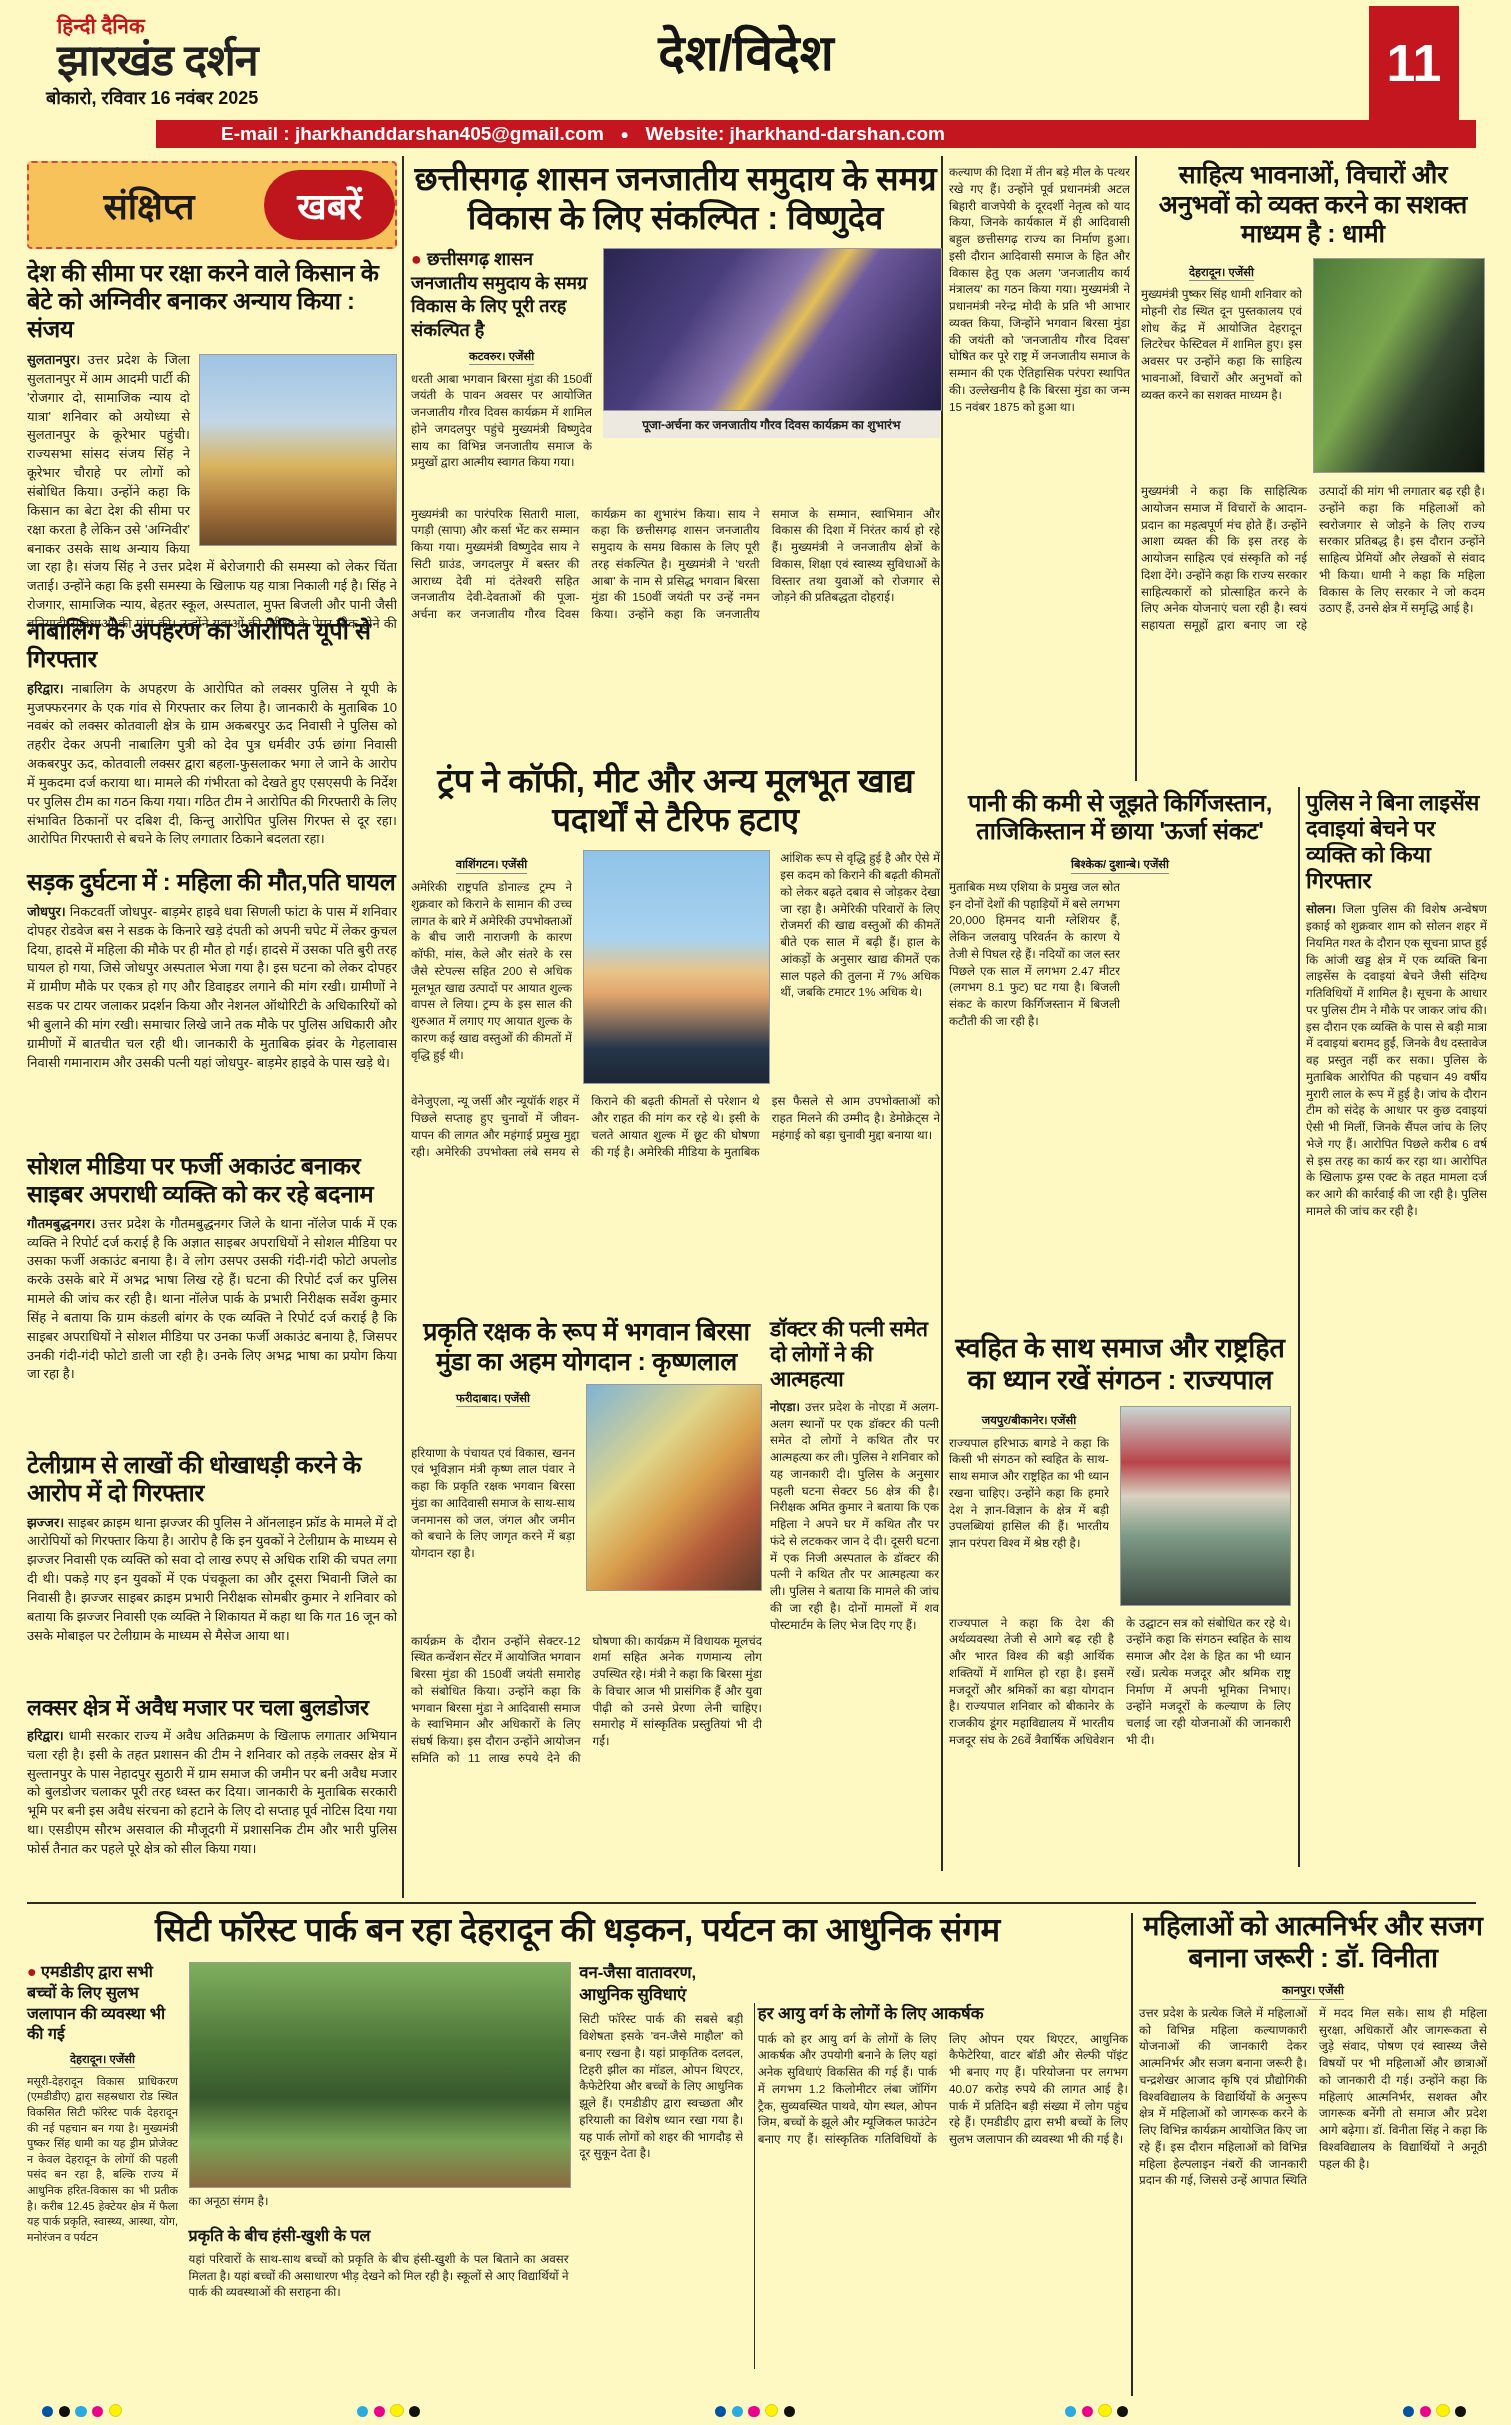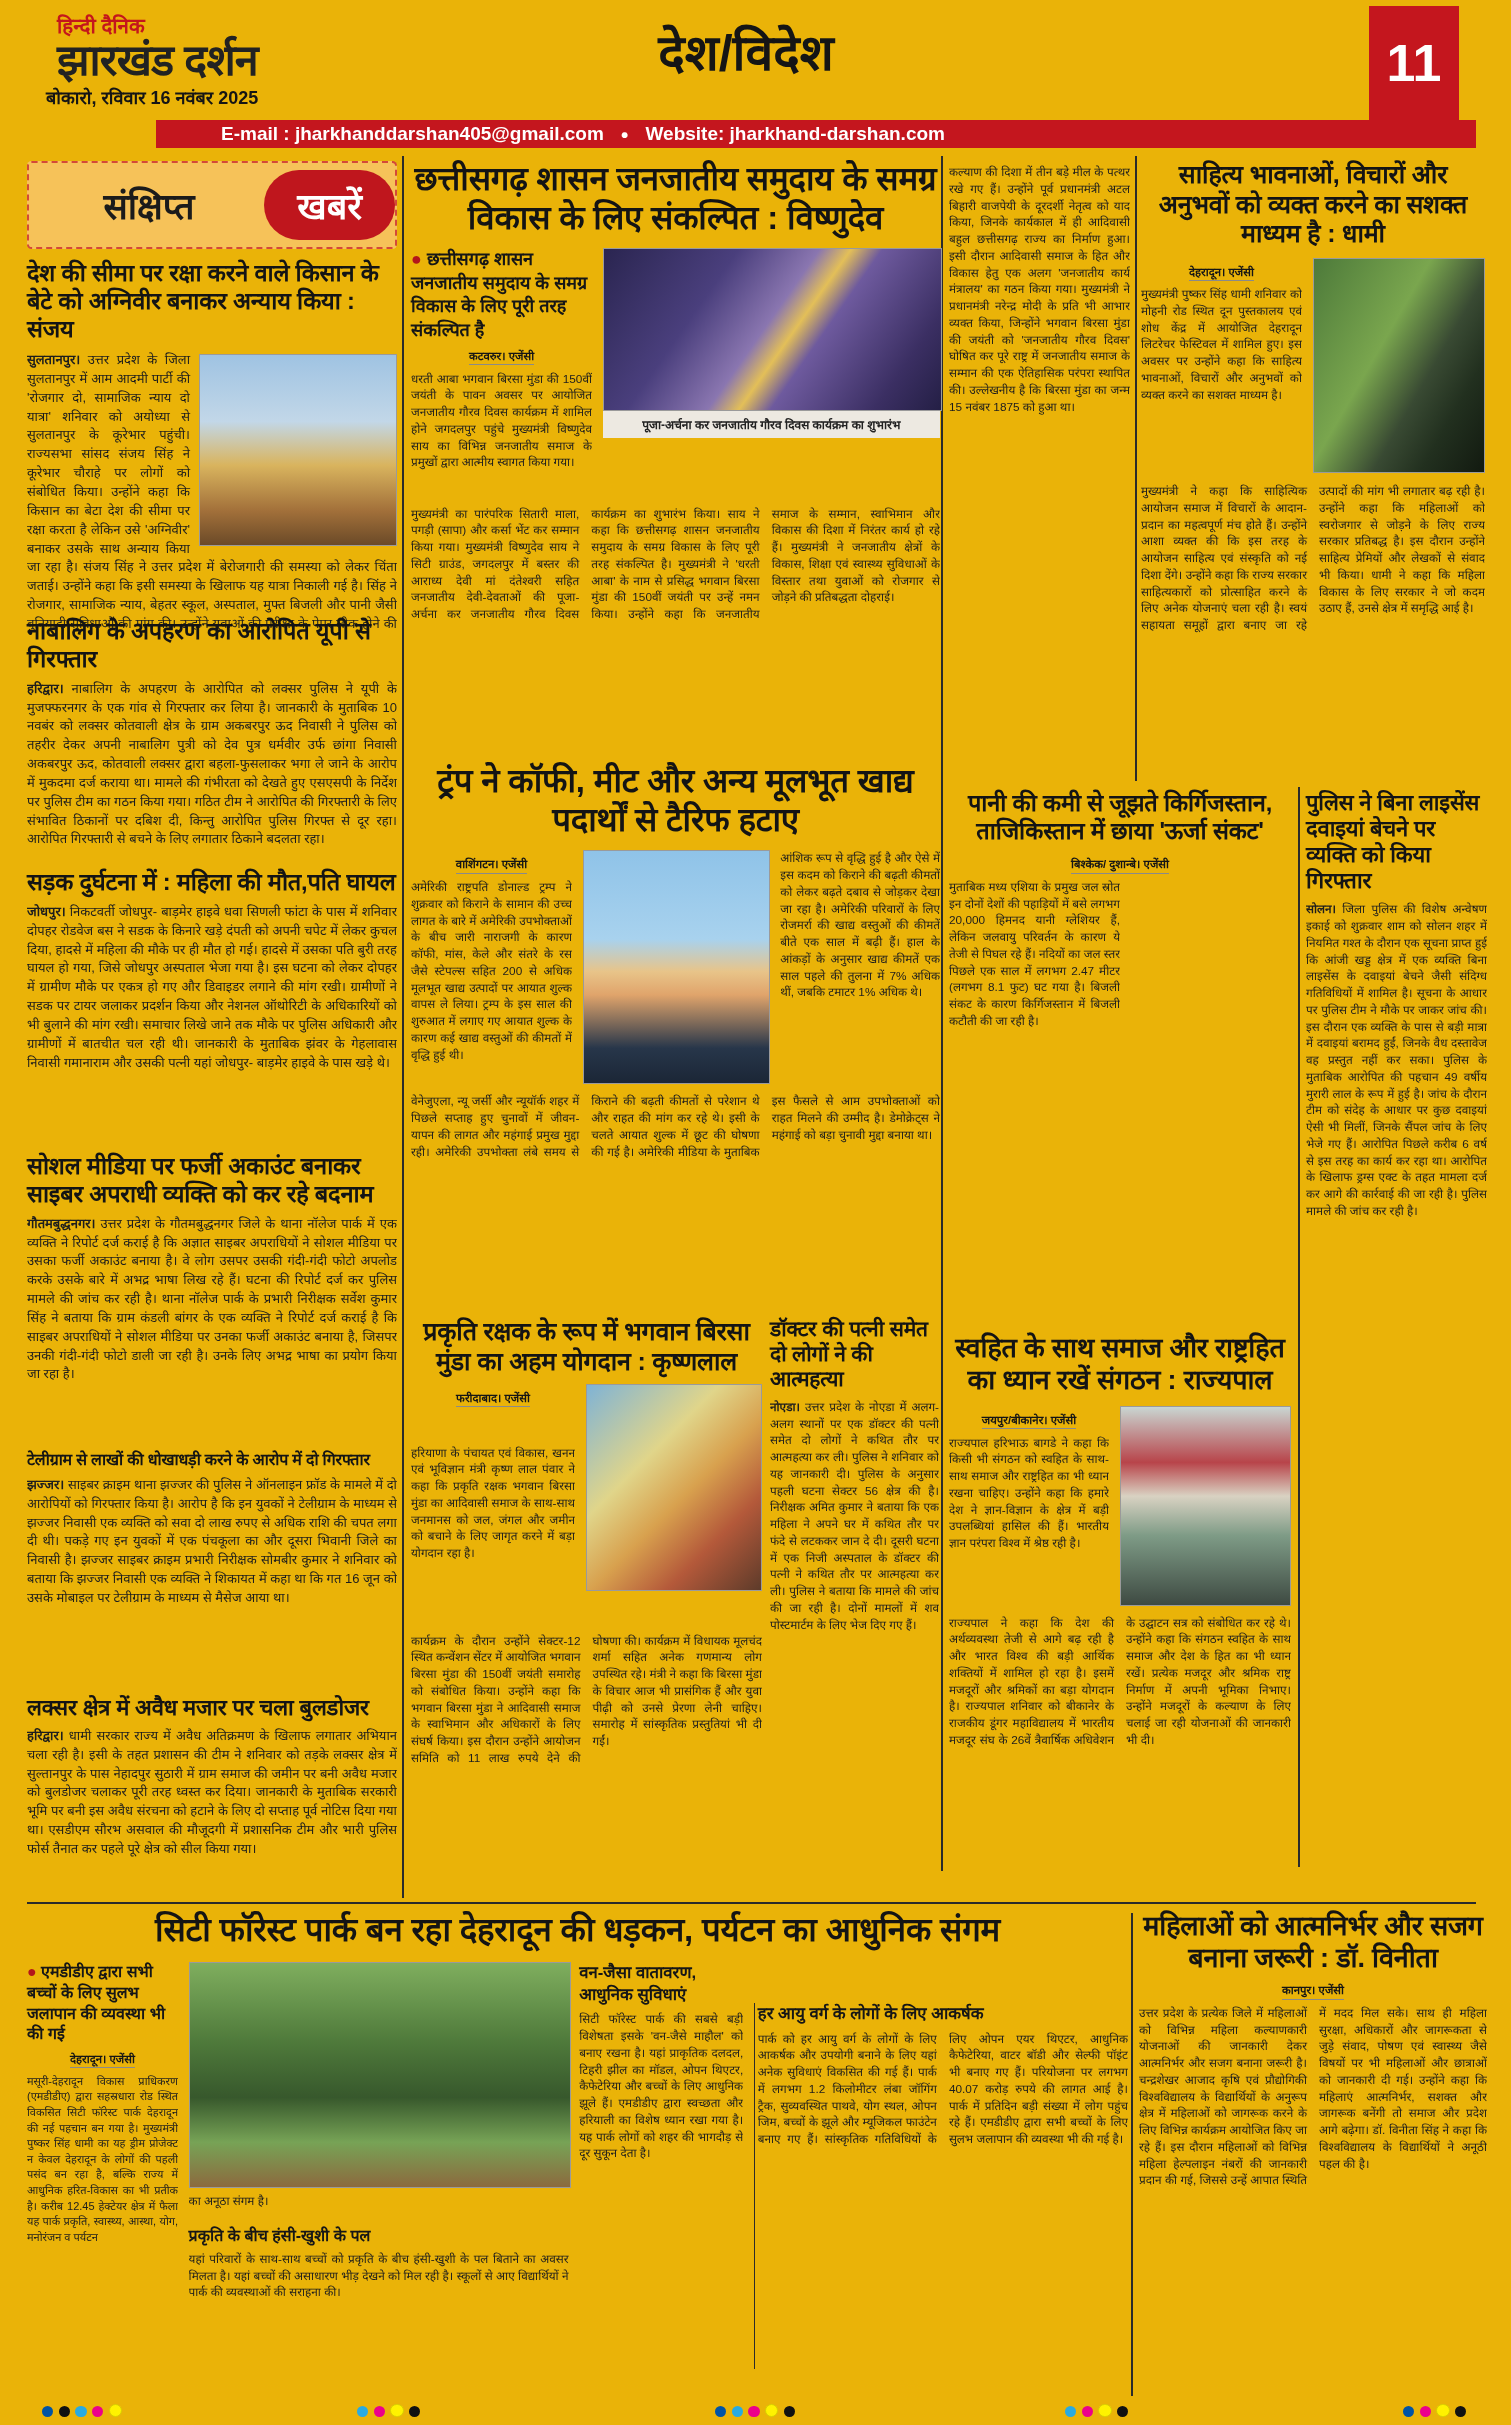--- a/index.html
+++ b/index.html
@@ -1,16 +1,16 @@
 <!DOCTYPE html>
 <html lang="hi" style="font-size:12px"><head>
 <meta charset="utf-8">
 <style>
   html,body{margin:0;padding:0;background:#e8e8e4;}
-  .page{position:relative;width:1511px;height:2426px;background:#eab308;
+  .page{position:relative;width:1511px;height:2426px;background:#fef9c3;
         font-family:"Liberation Sans","DejaVu Sans",sans-serif;color:#151515;overflow:hidden;}
   .abs{position:absolute;box-sizing:border-box;}
   .hl{font-weight:800;color:#141414;line-height:1.18;letter-spacing:-0.2px;}
   .hl-c{text-align:center;}
   .body-text{font-size:11.8px;line-height:1.42;text-align:justify;color:#1d1d1d;overflow:hidden;}
   .body-lg{font-size:13px;line-height:1.45;}
   .dateline{font-weight:800;}
   .byline{font-weight:800;font-size:11.4px;text-align:center;margin:6px 0 7.6px;}
   .byline span{border-bottom:1.5px solid #8a8a8a;padding-bottom:2.3px;}
   .vrule{background:#2b2b2b;width:1.5px;}
@@ -90,21 +90,21 @@
 
   <div class="abs" style="left:27px;top:1153px;width:370px;height:295px;">
     <div class="hl" style="font-size:23.6px;">सोशल मीडिया पर फर्जी अकाउंट बनाकर साइबर अपराधी व्यक्ति को कर रहे बदनाम</div>
     <div class="body-text body-lg" style="margin-top:6px;height:224px;">
       <span class="dateline">गौतमबुद्धनगर।</span>
       <span>उत्तर प्रदेश के गौतमबुद्धनगर जिले के थाना नॉलेज पार्क में एक व्यक्ति ने रिपोर्ट दर्ज कराई है कि अज्ञात साइबर अपराधियों ने सोशल मीडिया पर उसका फर्जी अकाउंट बनाया है। वे लोग उसपर उसकी गंदी-गंदी फोटो अपलोड करके उसके बारे में अभद्र भाषा लिख रहे हैं। घटना की रिपोर्ट दर्ज कर पुलिस मामले की जांच कर रही है। थाना नॉलेज पार्क के प्रभारी निरीक्षक सर्वेश कुमार सिंह ने बताया कि ग्राम कंडली बांगर के एक व्यक्ति ने रिपोर्ट दर्ज कराई है कि साइबर अपराधियों ने सोशल मीडिया पर उनका फर्जी अकाउंट बनाया है, जिसपर उनकी गंदी-गंदी फोटो डाली जा रही है। उनके लिए अभद्र भाषा का प्रयोग किया जा रहा है।</span>
     </div>
   </div>
 
   <div class="abs" style="left:27px;top:1451px;width:370px;height:242px;">
-    <div class="hl" style="font-size:16px;">टेलीग्राम से लाखों की धोखाधड़ी करने के आरोप में दो गिरफ्तार</div>
+    <div class="hl" style="font-size:24px;">टेलीग्राम से लाखों की धोखाधड़ी करने के आरोप में दो गिरफ्तार</div>
     <div class="body-text body-lg" style="margin-top:6px;height:175px;">
       <span class="dateline">झज्जर।</span>
       <span>साइबर क्राइम थाना झज्जर की पुलिस ने ऑनलाइन फ्रॉड के मामले में दो आरोपियों को गिरफ्तार किया है। आरोप है कि इन युवकों ने टेलीग्राम के माध्यम से झज्जर निवासी एक व्यक्ति को सवा दो लाख रुपए से अधिक राशि की चपत लगा दी थी। पकड़े गए इन युवकों में एक पंचकूला का और दूसरा भिवानी जिले का निवासी है। झज्जर साइबर क्राइम प्रभारी निरीक्षक सोमबीर कुमार ने शनिवार को बताया कि झज्जर निवासी एक व्यक्ति ने शिकायत में कहा था कि गत 16 जून को उसके मोबाइल पर टेलीग्राम के माध्यम से मैसेज आया था।</span>
     </div>
   </div>
 
   <div class="abs" style="left:27px;top:1695px;width:370px;height:202px;">
     <div class="hl" style="font-size:22px;">लक्सर क्षेत्र में अवैध मजार पर चला बुलडोजर</div>
     <div class="body-text body-lg" style="margin-top:6px;height:164px;">
       <span class="dateline">हरिद्वार।</span>

